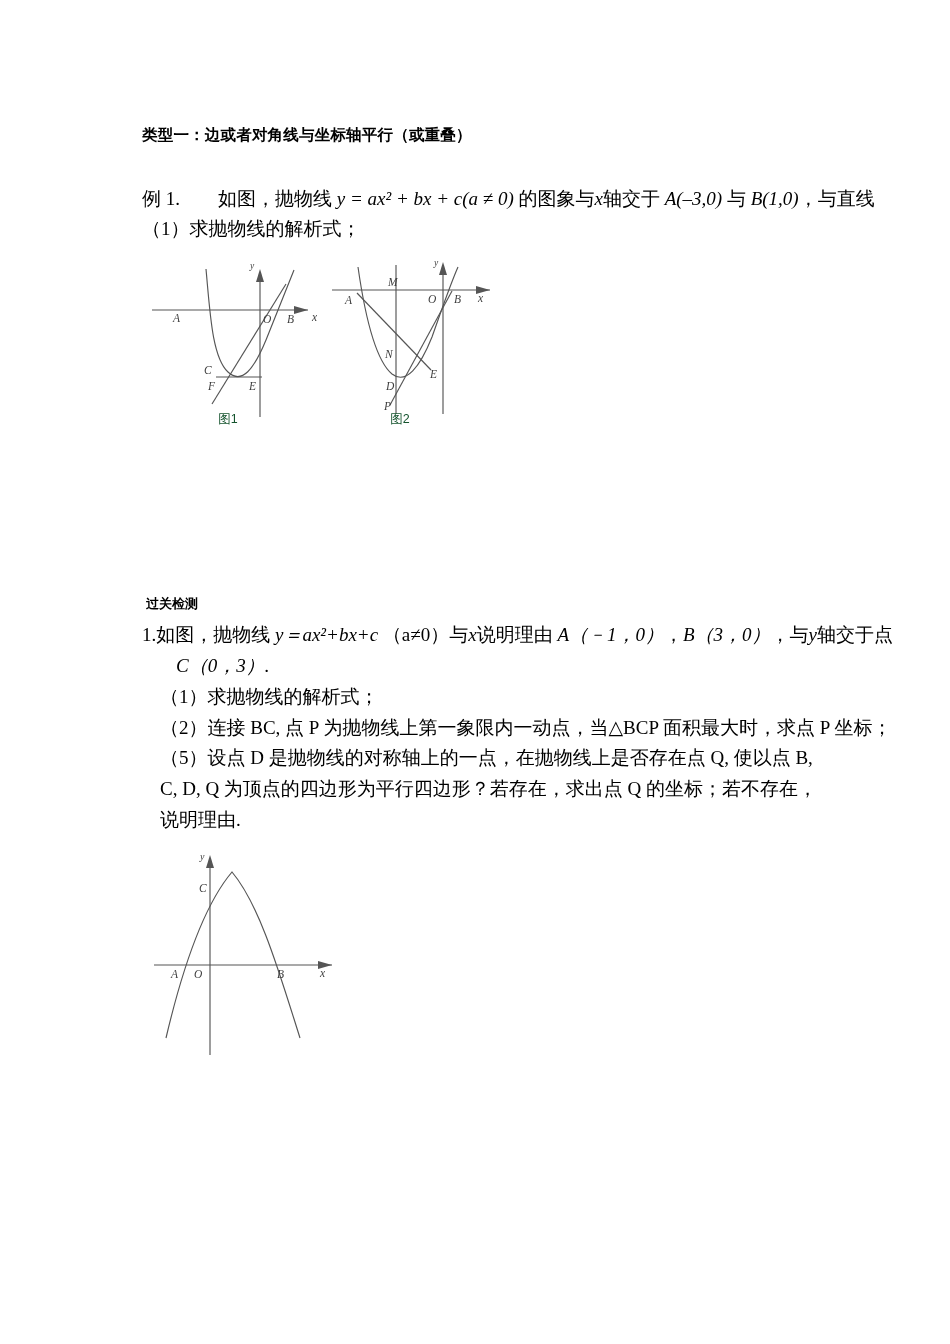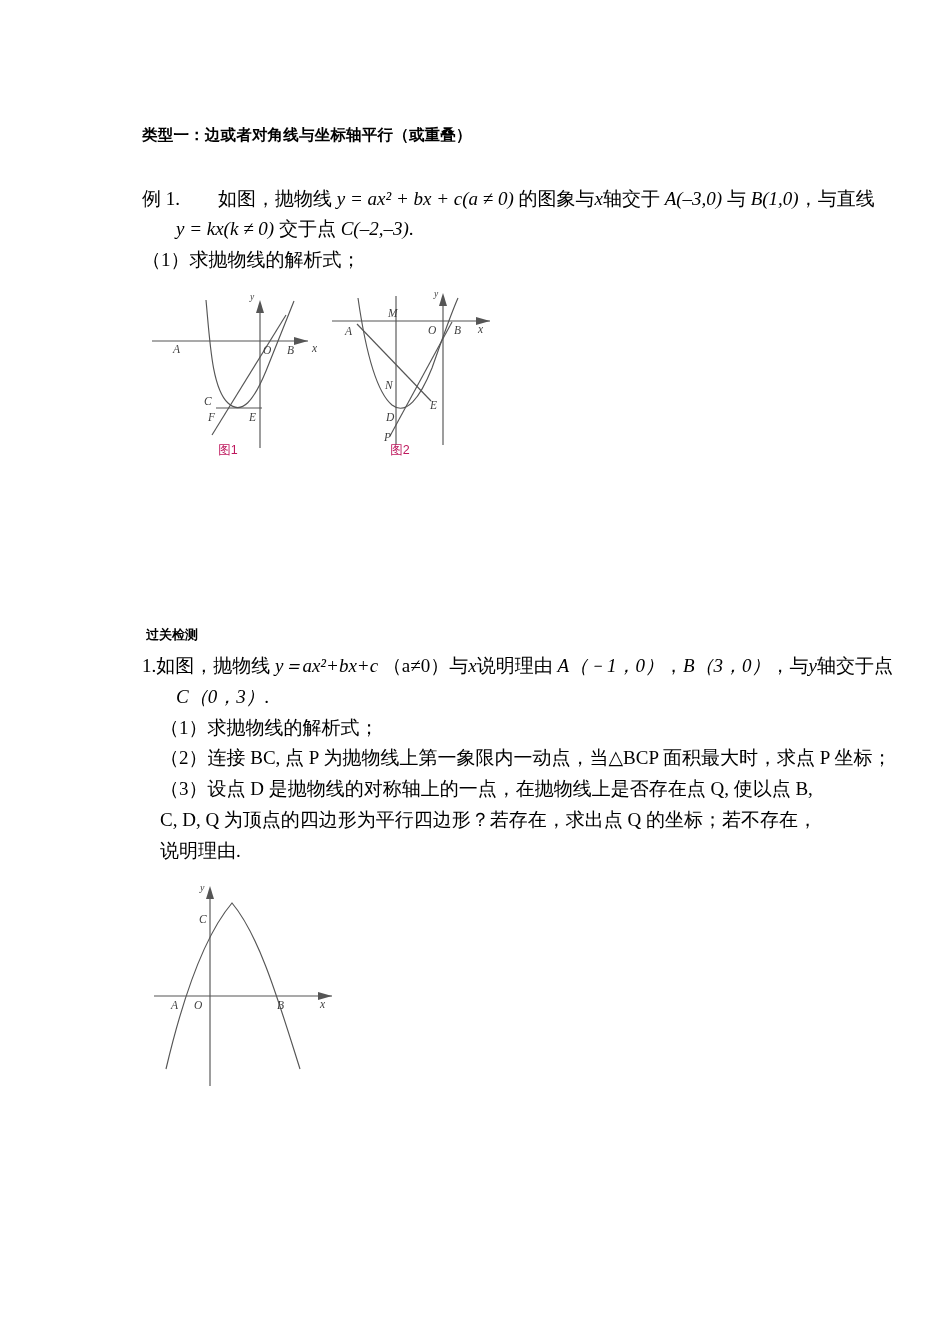--- a/index.html
+++ b/index.html
@@ -66,21 +66,21 @@
   .fig-row {
     position: relative;
     height: 190px;
     margin-top: 12px;
   }
   .fig-box { position: absolute; }
   .fig-caption {
     position: absolute;
     font-size: 12.5px;
     font-family: "Liberation Sans", "DejaVu Sans", sans-serif;
-    color: #be185d;
+    color: #14532d;
     text-align: center;
   }
   .fig-svg text {
     font-family: "Liberation Serif", "DejaVu Serif", serif;
     font-style: italic;
     fill: #3f3f3f;
   }
 
   .gap-big { height: 148px; }
 
@@ -101,25 +101,20 @@
 
     <div class="prob-line indent-0">
       <span class="ex-label">例 1.</span><span>如图，抛物线</span>
       <span class="mi"><span style="font-style:italic">y = ax² + bx + c(a ≠ 0)</span></span>
       <span>的图象与</span><span class="mi">x</span><span>轴交于</span>
       <span class="mi">A(–3,0)</span>
       <span>与</span>
       <span class="mi">B(1,0)</span><span>，与直线</span>
     </div>
 
-    <div class="prob-line indent-1">
-      <span class="mi">y = kx(k ≠ 0)</span>
-      <span>交于点</span>
-      <span class="mi">C(–2,–3)</span><span>.</span>
-    </div>
 
     <div class="prob-line indent-0">（1）求抛物线的解析式；</div>
 
     <div class="fig-row">
 
       <div class="fig-box" style="left:8px; top:0;">
         <svg class="fig-svg" width="185" height="165" viewBox="0 0 185 165">
           <g fill="none" stroke="#555" stroke-width="1.15">
 
             <line x1="2" y1="53" x2="158" y2="53"></line>
@@ -191,21 +186,21 @@
       <span class="mi">y＝ax²+bx+c</span>
       <span>（a≠0）与</span><span class="mi">x</span><span>说明理由</span>
       <span class="mi">A（﹣1，0）</span><span>，</span><span class="mi">B（3，0）</span><span>，与</span><span class="mi">y</span><span>轴交于点</span>
     </div>
     <div class="prob-line indent-1">
       <span class="mi">C（0，3）.</span>
     </div>
 
     <div class="prob-line hang">（1）求抛物线的解析式；</div>
     <div class="prob-line hang">（2）连接 BC, 点 P 为抛物线上第一象限内一动点，当△BCP 面积最大时，求点 P 坐标；</div>
-    <div class="prob-line wrap hang" style="text-indent:0">（3）设点 D 是抛物线的对称轴上的一点，在抛物线上是否存在点 Q, 使以点 B, C, D, Q 为顶点的四边形为平行四边形？若存在，求出点 Q 的坐标；若不存在，说明理由.</div>
+    <div class="prob-line wrap hang" style="text-indent:0">（5）设点 D 是抛物线的对称轴上的一点，在抛物线上是否存在点 Q, 使以点 B, C, D, Q 为顶点的四边形为平行四边形？若存在，求出点 Q 的坐标；若不存在，说明理由.</div>
 
     <div class="fig-bottom">
       <div class="fig-box" style="left:10px; top:0;">
         <svg class="fig-svg" width="230" height="210" viewBox="0 0 230 210">
           <g fill="none" stroke="#555" stroke-width="1.15">
 
             <line x1="2" y1="115" x2="180" y2="115"></line>
 
             <line x1="58" y1="8" x2="58" y2="205"></line>
 

